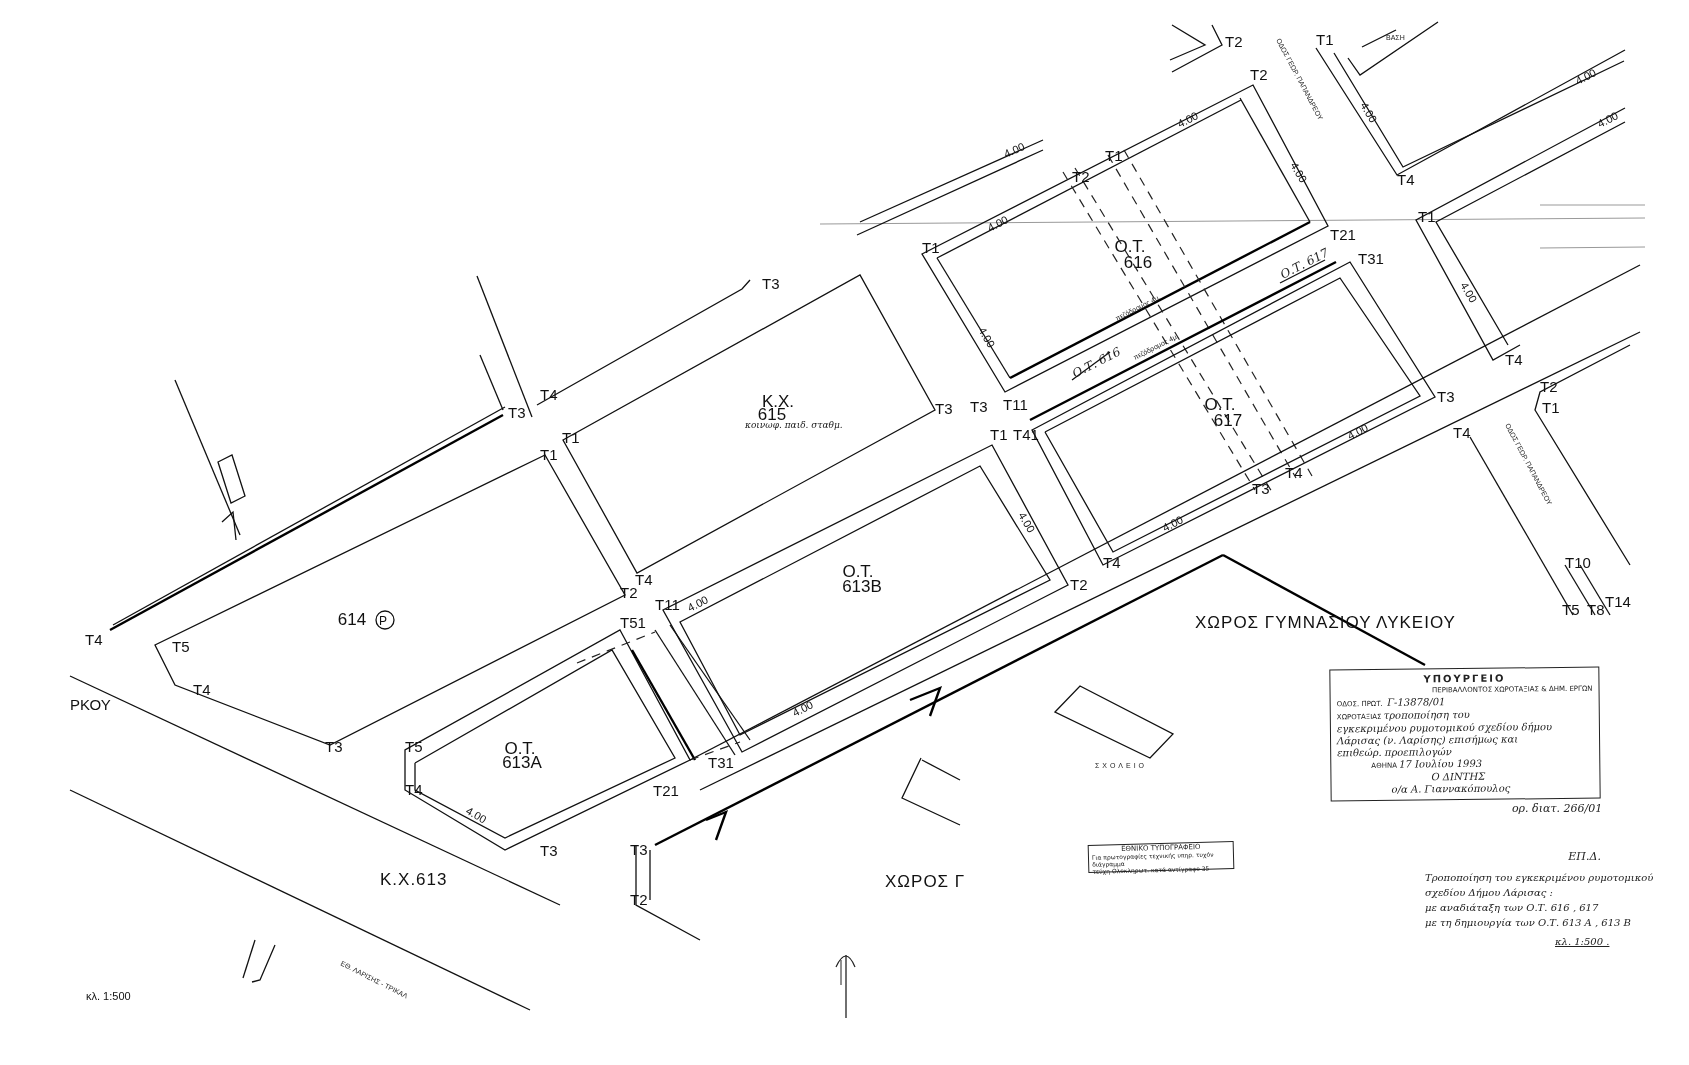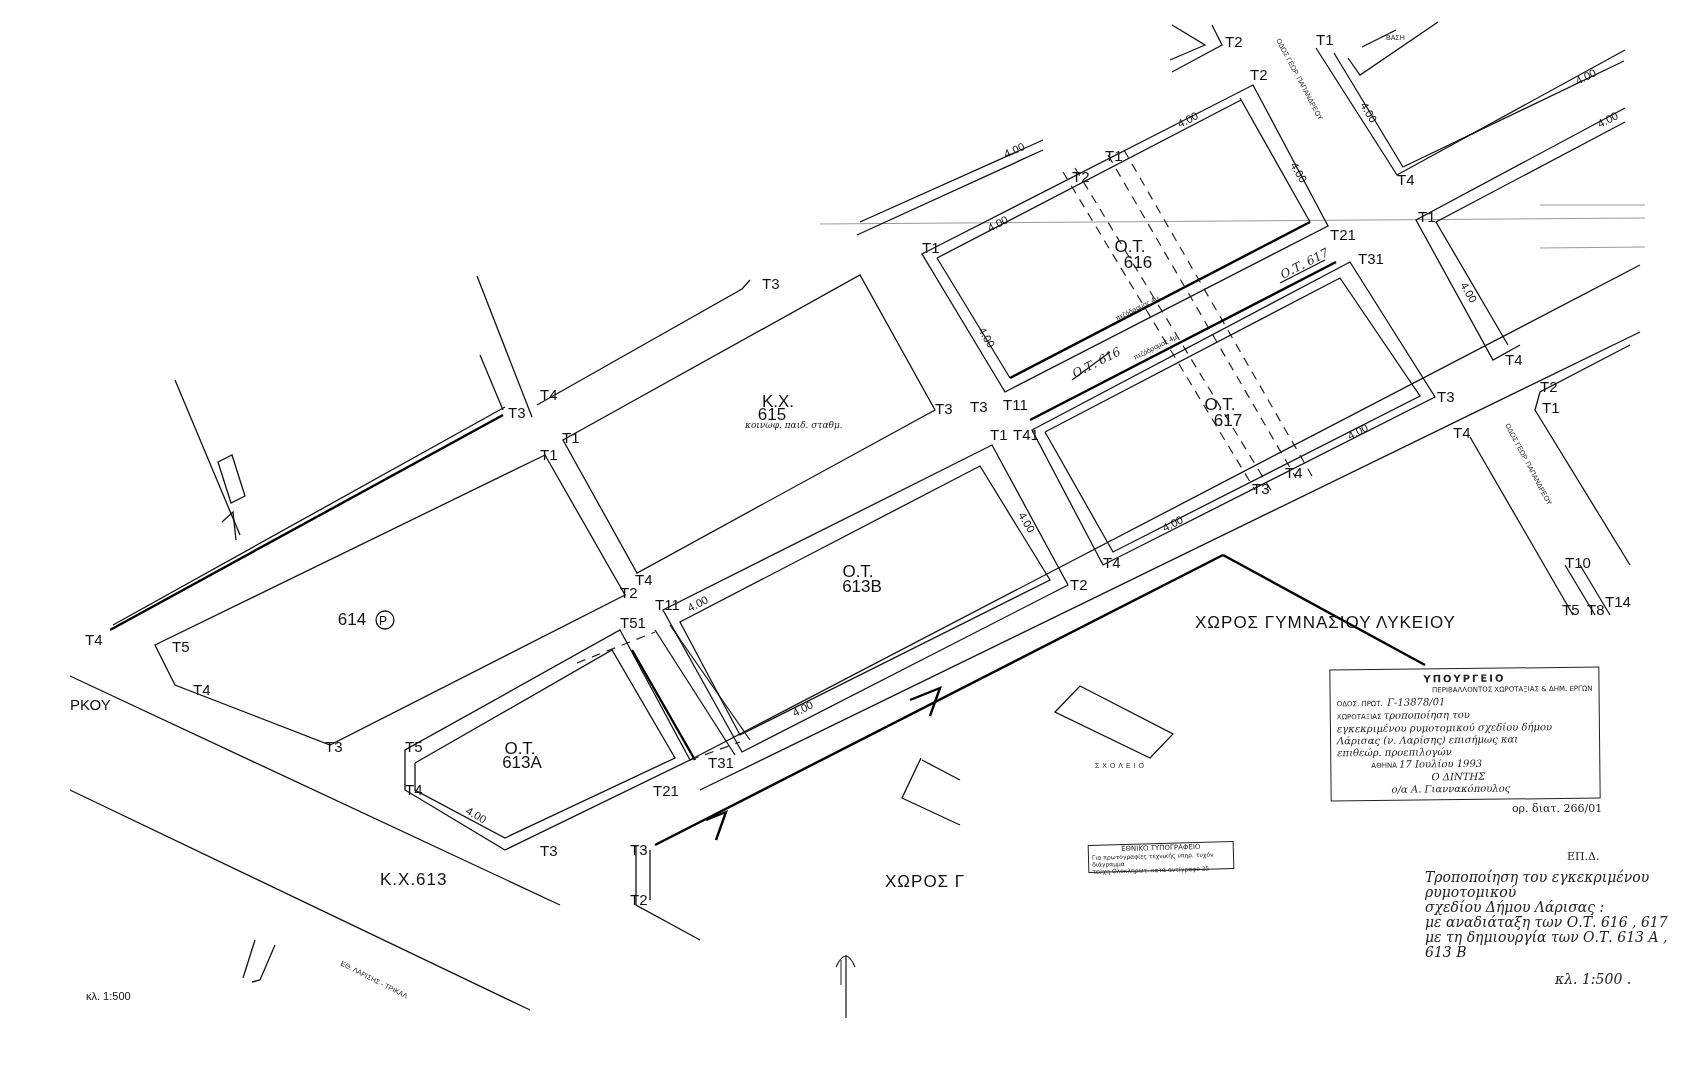--- a/index.html
+++ b/index.html
@@ -15,23 +15,23 @@
   .area { font-family:"Liberation Sans", sans-serif; font-size:17px; fill:#111; letter-spacing:1px; }
   .hand { font-family:"DejaVu Serif", serif; font-style:italic; font-size:12px; fill:#222; }
   .tiny { font-family:"Liberation Sans", sans-serif; font-size:7px; fill:#222; }
   .stamp { position:absolute; border:1.5px solid #222; background:#fff; font-family:"DejaVu Sans", sans-serif; color:#222; }
   #ministry-stamp { left:1330px; top:668px; width:268px; height:130px; transform:rotate(-0.6deg); }
   #ministry-stamp .title { text-align:center; font-size:10px; letter-spacing:2px; margin-top:4px; font-weight:bold; }
   #ministry-stamp .row { font-size:7px; padding:0 6px; line-height:12px; white-space:nowrap; }
   #ministry-stamp .hw { font-family:"DejaVu Serif", serif; font-style:italic; font-size:10px; }
   #printing-stamp { left:1088px; top:843px; width:138px; height:24px; transform:rotate(-1.5deg); font-size:6px; line-height:7px; padding:1px 3px; }
   #printing-stamp .t { text-align:center; font-size:7px; }
-  #notes { position:absolute; left:1425px; top:870px; width:260px; font-family:"DejaVu Serif", serif; font-style:italic; font-size:14px; color:#222; line-height:15px; }
-  #notes .scale { margin-left:130px; margin-top:12px; }
-  #order-ref { position:absolute; left:1512px; top:802px; font-family:"DejaVu Serif", serif; font-size:11px; color:#222; line-height:13px; }
+  #notes { position:absolute; left:1425px; top:870px; width:260px; font-family:"DejaVu Serif", serif; font-style:italic; font-size:10px; color:#222; line-height:15px; }
+  #notes .scale { margin-left:130px; margin-top:4px;text-decoration:underline; }
+  #order-ref { position:absolute; left:1512px; top:802px; font-family:"DejaVu Serif", serif; font-style:italic; font-size:11px; color:#222; line-height:13px;text-align:center; }
 </style>
 </head>
 <body>
 
 <svg id="plan" viewBox="0 0 1689 1065" xmlns="http://www.w3.org/2000/svg">
 
   <g>
     <line class="faint" x1="820" y1="224" x2="1645" y2="218"></line>
     <line class="faint" x1="1540" y1="205" x2="1645" y2="205"></line>
     <line class="faint" x1="1540" y1="248" x2="1645" y2="247"></line>

